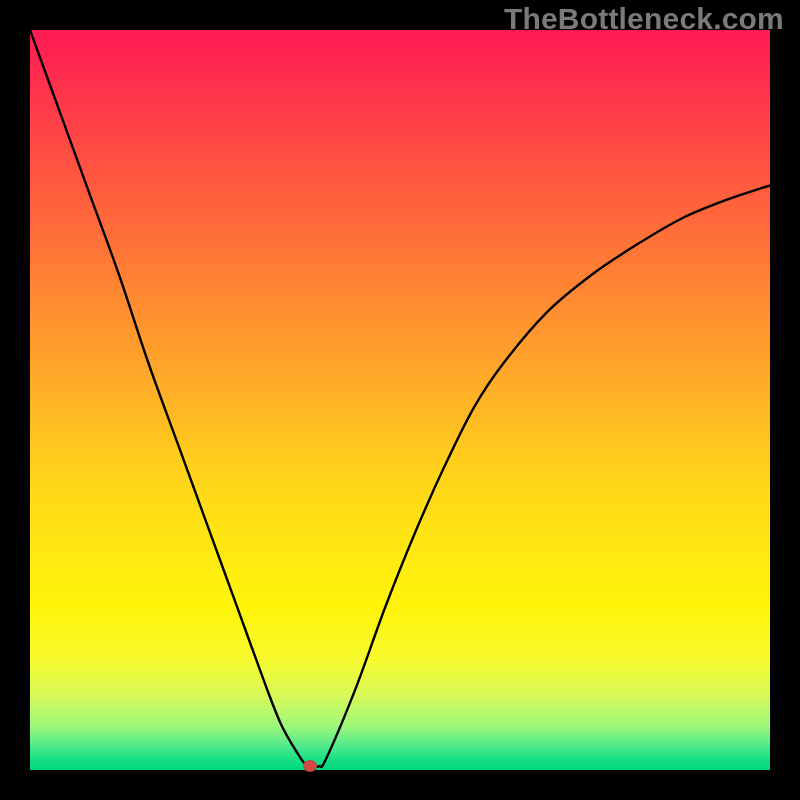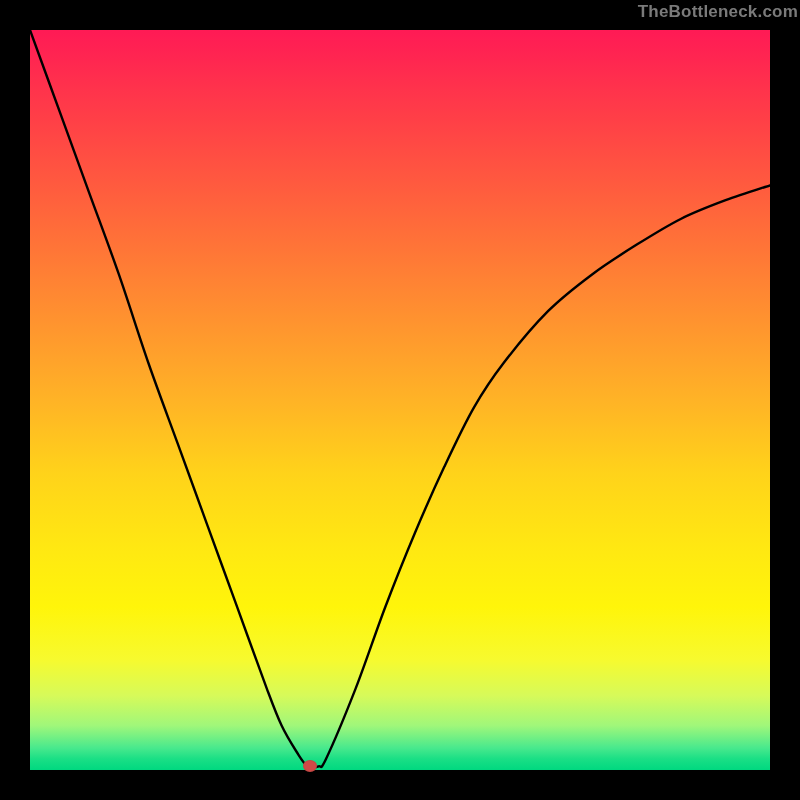--- a/index.html
+++ b/index.html
@@ -12,22 +12,22 @@
     overflow: hidden;
   }
   .plot-wrapper {
     position: relative;
     width: 800px;
     height: 800px;
   }
   .watermark {
     position: absolute;
     top: 2px;
-    right: 2px;
-    font-size: 17px;
+    right: 16px;
+    font-size: 30px;
     font-weight: 600;
     color: #7a7a7a;
     letter-spacing: 0.2px;
     z-index: 10;
     user-select: none;
   }
   .plot-area {
     position: absolute;
     left: 30px;
     top: 30px;

